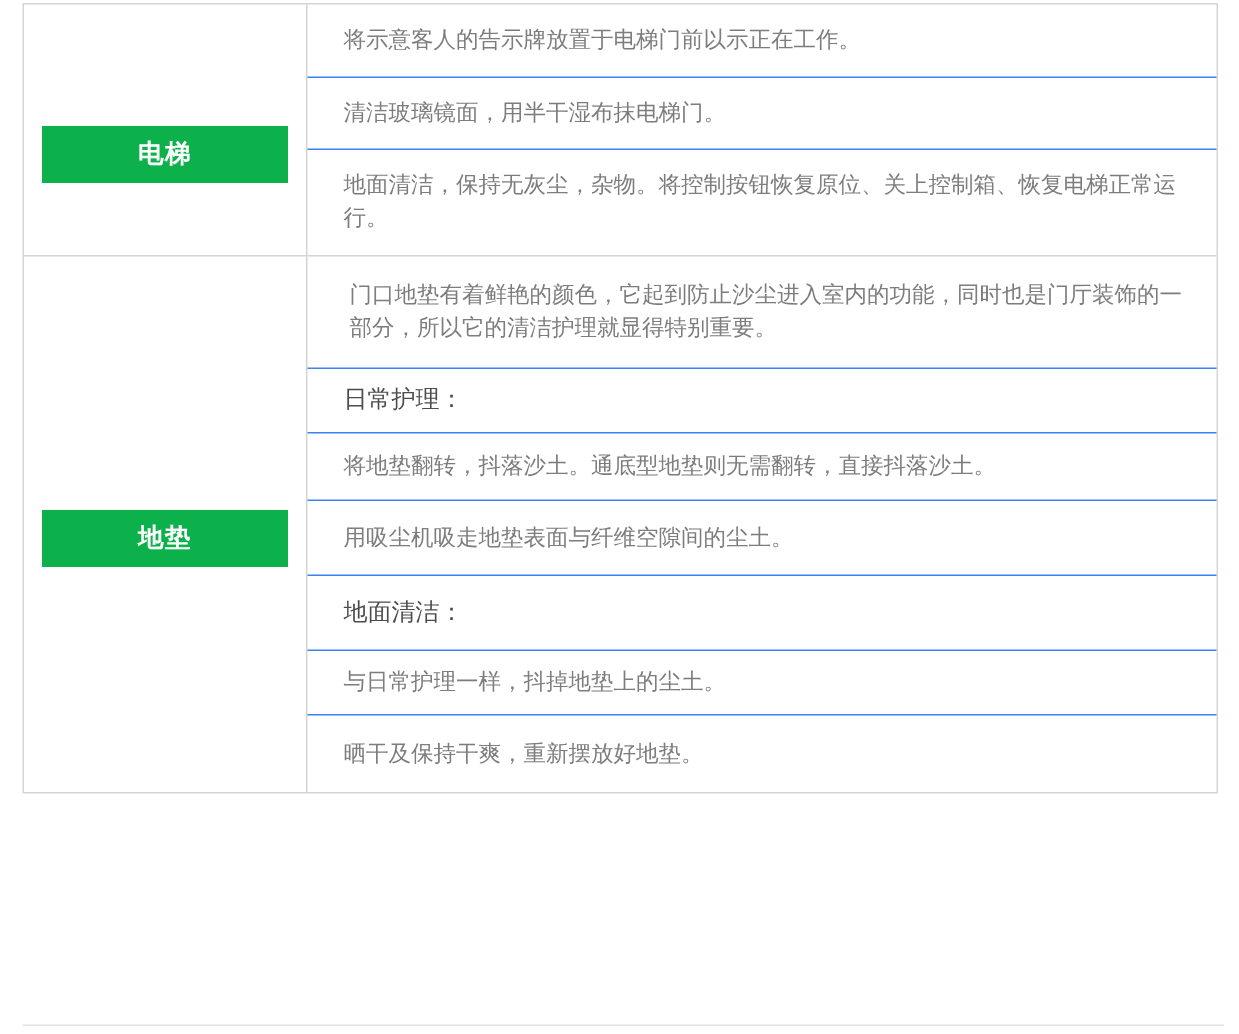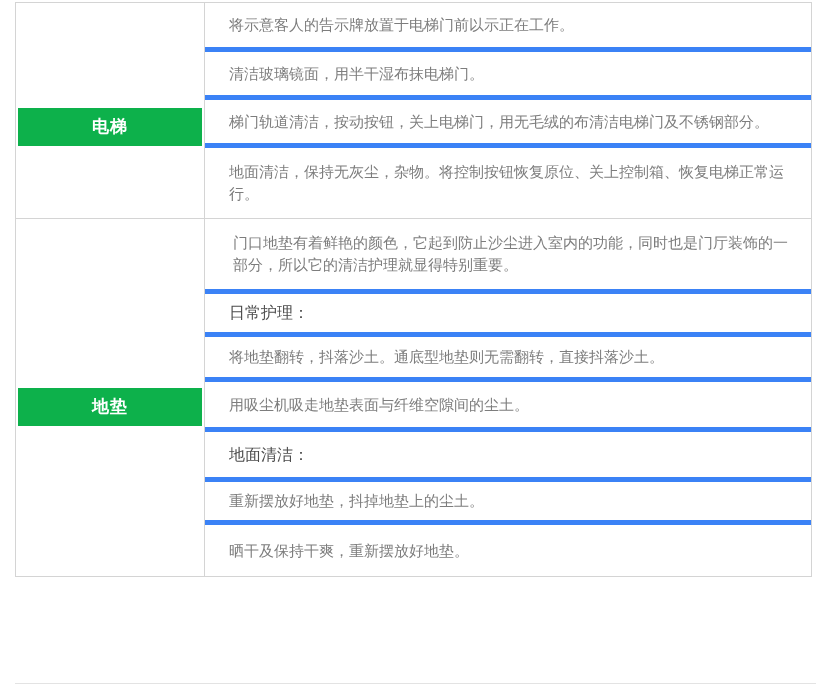--- a/index.html
+++ b/index.html
@@ -20,39 +20,39 @@
   .section-elevator { border-bottom: 1px solid #d4d4d4; }
   .label-col {
     width: 189px;
     min-width: 189px;
     border-right: 1px solid #d4d4d4;
     display: flex;
     align-items: center;
     justify-content: center;
   }
   .label-badge {
-    width: 184px;
+    width: 164px;
     height: 38px;
     background: #0db14b;
     color: #ffffff;
     font-size: 17px;
     font-weight: bold;
     display: flex;
     align-items: center;
     justify-content: center;
     letter-spacing: 1px;
   }
   .section-elevator .label-badge { transform: translateY(16px); }
   .section-mat .label-badge { transform: translateY(9px); }
   .rows-col { flex: 1; display: flex; flex-direction: column; }
   .row {
     display: flex;
     align-items: center;
     padding: 0 10px 0 24px;
-    border-bottom: 5px solid #3b82f6;
+    border-bottom: 1px solid #3b82f6;
     color: #7d7d7d;
     font-size: 15px;
     line-height: 22px;
   }
   .row:last-child { border-bottom: none; }
   .row.heading { color: #4c4c4c; font-weight: normal; font-size: 16px; }
   
   .s1-r0 { height: 49px; } .s1-r1 { height: 48px; } .s1-r2 { height: 48px; } .s1-r3 { height: 70px; }
   .s2-r0 { height: 75px; padding-left: 28px; }
   .s2-r1 { height: 43px; } .s2-r2 { height: 45px; } .s2-r3 { height: 50px; }
@@ -74,23 +74,20 @@
     <div class="label-col">
       <div class="label-badge">电梯</div>
     </div>
     <div class="rows-col">
       <div class="row s1-r0">
           <span>将示意客人的告示牌放置于电梯门前以示正在工作。</span>
         </div>
       <div class="row s1-r1">
           <span>清洁玻璃镜面，用半干湿布抹电梯门。</span>
         </div>
-      <div class="row s1-r2">
-          <span>梯门轨道清洁，按动按钮，关上电梯门，用无毛绒的布清洁电梯门及不锈钢部分。</span>
-        </div>
       <div class="row s1-r3">
           <span>地面清洁，保持无灰尘，杂物。将控制按钮恢复原位、关上控制箱、恢复电梯正常运行。</span>
         </div>
     </div>
   </div>
 
   <div class="section section-mat">
     <div class="label-col">
       <div class="label-badge">地垫</div>
     </div>
@@ -104,21 +101,21 @@
       <div class="row s2-r2">
           <span>将地垫翻转，抖落沙土。通底型地垫则无需翻转，直接抖落沙土。</span>
         </div>
       <div class="row s2-r3">
           <span>用吸尘机吸走地垫表面与纤维空隙间的尘土。</span>
         </div>
       <div class="row heading s2-r5">
           <span>地面清洁：</span>
         </div>
       <div class="row s2-r6">
-          <span>重新摆放好地垫，抖掉地垫上的尘土。</span>
+          <span>与日常护理一样，抖掉地垫上的尘土。</span>
         </div>
       <div class="row s2-r8">
           <span>晒干及保持干爽，重新摆放好地垫。</span>
         </div>
     </div>
   </div>
 
 </div>
 
 <div class="next-block-rule"></div>

